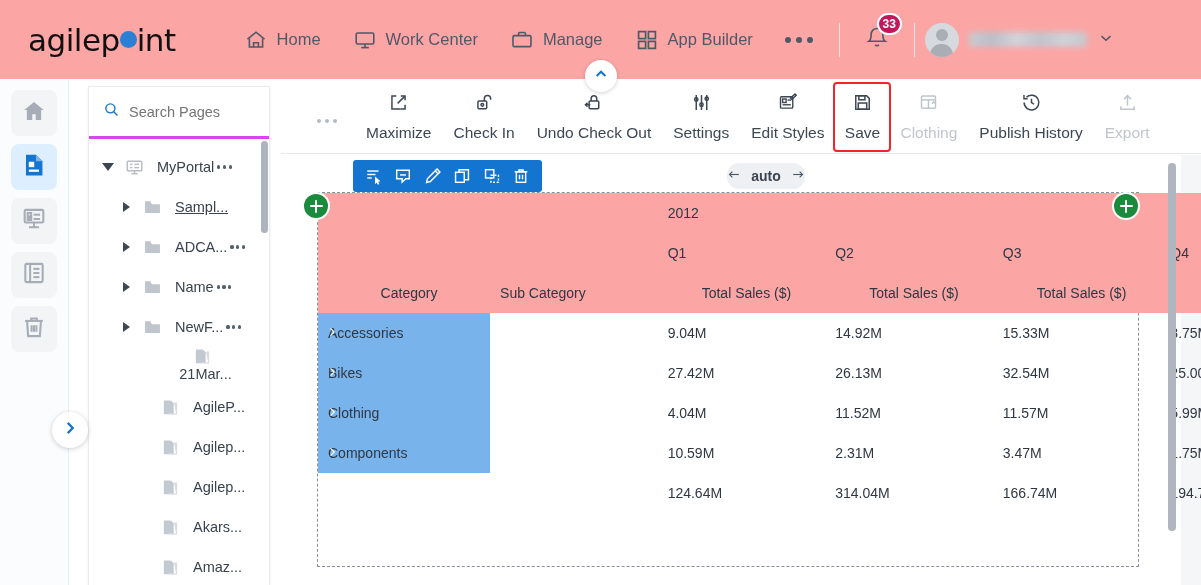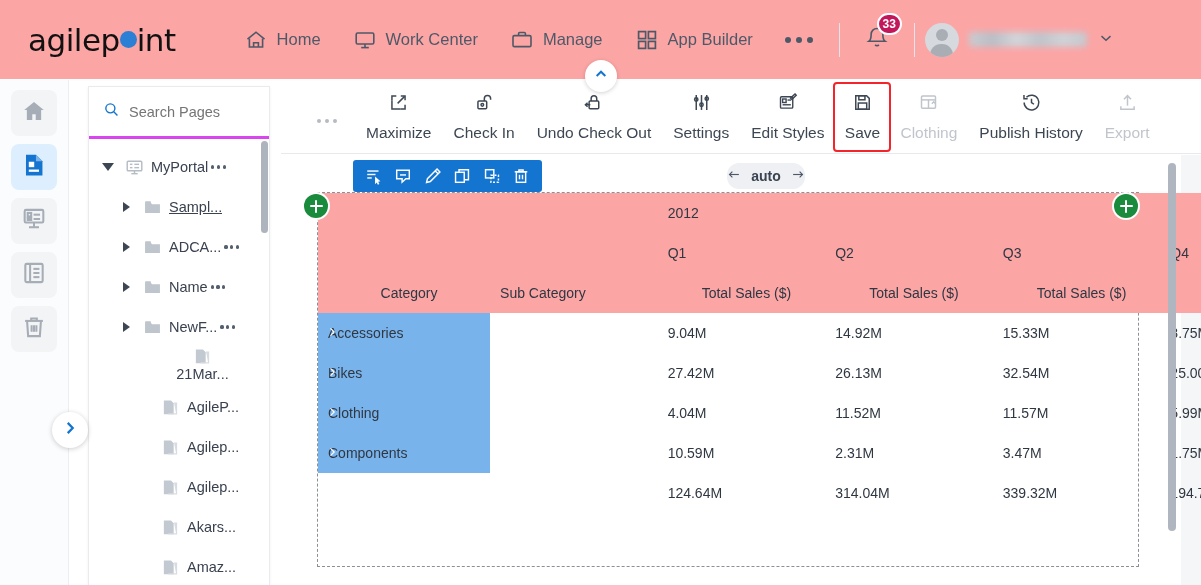--- a/index.html
+++ b/index.html
@@ -112,21 +112,21 @@
     font-family:"Liberation Sans", sans-serif; background:transparent;
   }
   .tree { padding-top: 8px; position:relative; height:440px; overflow:hidden; }
   .tree-row {
     display:flex; align-items:center; height:40px; font-size:14.5px; color:#3a4250;
     white-space:nowrap; cursor:pointer; padding-right:4px;
   }
   .tw { width:22px; display:flex; align-items:center; justify-content:center; flex:none; }
   .tri-down { width:0;height:0;border-left:6px solid transparent;border-right:6px solid transparent;border-top:8px solid #3d4753; }
   .tri-right { width:0;height:0;border-top:5.5px solid transparent;border-bottom:5.5px solid transparent;border-left:7.5px solid #3d4753; }
-  .tree-label { margin-left:7px; overflow:hidden; }
+  .tree-label { margin-left:13px; overflow:hidden; }
   .row-dots { display:flex; gap:2.5px; margin-left:3px; }
   .row-dots i { width:3.2px;height:3.2px;border-radius:50%;background:#55606e;display:block; }
   .panel-scroll {
     position:absolute; right:1px; top:54px; width:7px; height:92px;
     background:#aeb4bd; border-radius:4px;
   }
 
   
   .canvas {
     position:absolute; top:155px; left:281px; width:920px; height:430px;
@@ -753,21 +753,21 @@
                   <td>10.59M</td>
                   <td>2.31M</td>
                   <td>3.47M</td>
                   <td>1.75M</td>
                 </tr>
                 <tr>
                   <td></td>
                   <td></td>
                   <td>124.64M</td>
                   <td>314.04M</td>
-                  <td>339.32M</td>
+                  <td>166.74M</td>
                   <td>194.78M</td>
                 </tr>
               </tbody>
           </table>
         </div>
 
         <div class="plus-badge" style="left:-14px; top:1px;"></div>
         <div class="plus-badge" style="left:796px; top:1px;"></div>
       </div>
 

